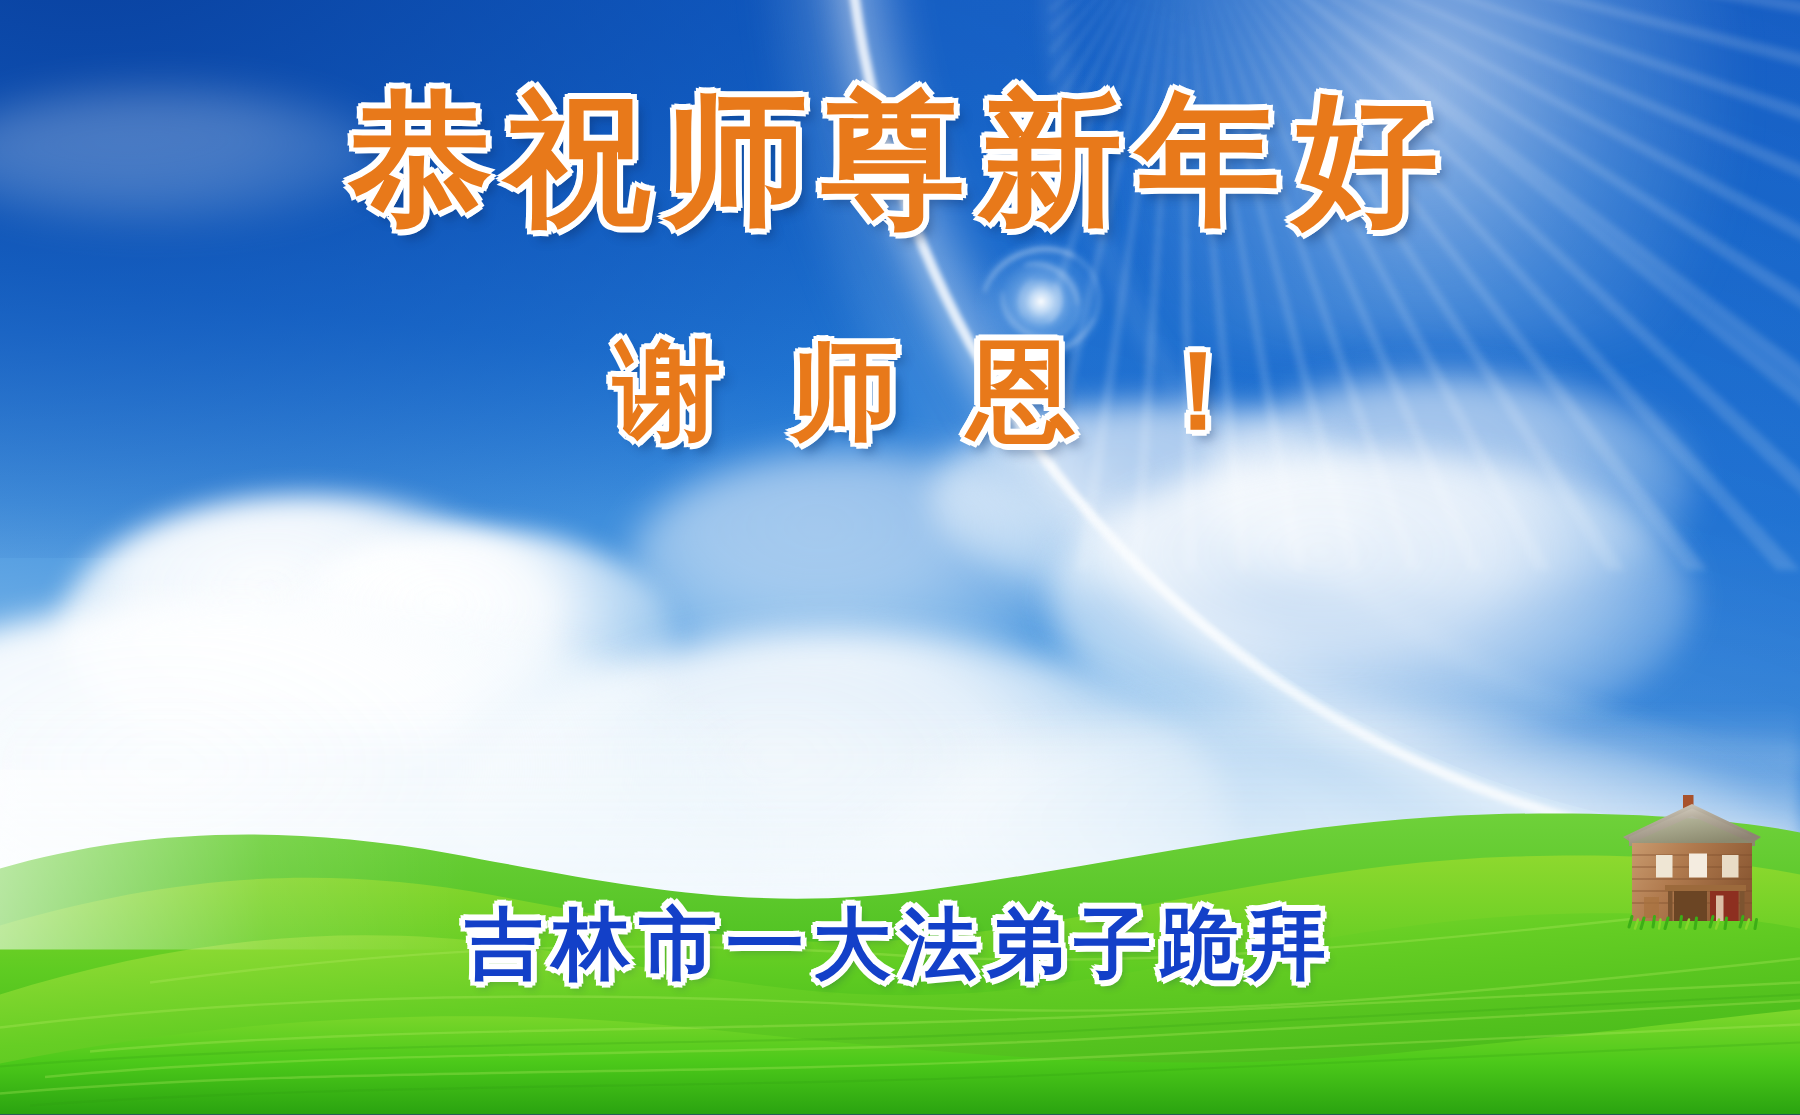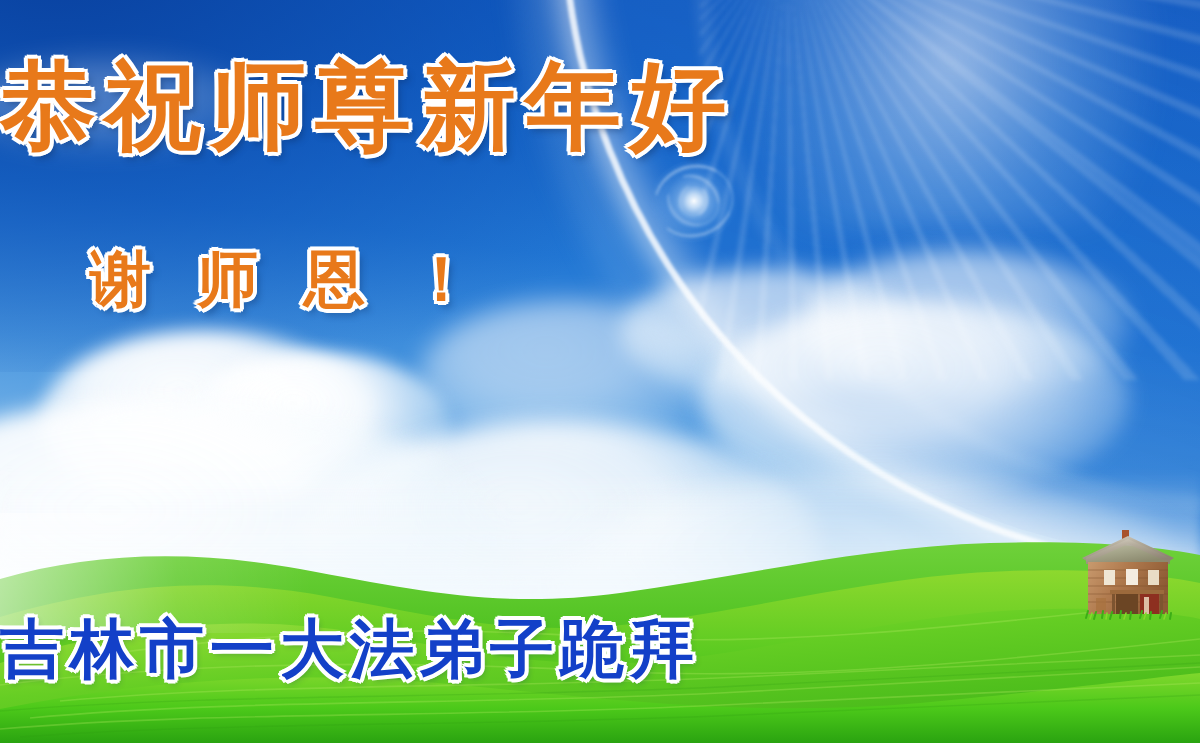--- a/index.html
+++ b/index.html
@@ -180,46 +180,46 @@
 
   
   .house {
     position: absolute;
     left: 1076px; top: 528px;
     width: 104px; height: 92px;
   }
   .house svg { display: block; }
 
   
-  .card-text { position: absolute; left: 0; right: 0; text-align: left; }
+  .card-text { position: absolute; left: 0; right: 0; text-align: center; }
 
   .title-line {
     color: #e8791a;
     font-weight: 700;
     white-space: nowrap;
     text-shadow:
       -3px 0 0 #fff,  3px 0 0 #fff,  0 -3px 0 #fff,  0 3px 0 #fff,
       -3px -3px 0 #fff, 3px -3px 0 #fff, -3px 3px 0 #fff, 3px 3px 0 #fff,
       -4px -1px 0 #fff, 4px 1px 0 #fff, -1px -4px 0 #fff, 1px 4px 0 #fff,
       5px 6px 7px rgba(10,40,90,0.40);
   }
   .title-line-1 { top: 58px;  font-size: 96px; letter-spacing: 9px; line-height: 1.0; }
-  .title-line-2 { top: 248px; font-size: 61px; letter-spacing: 46px; line-height: 1.0; text-indent: 46px; padding-left: 44px; }
+  .title-line-2 { top: 224px; font-size: 72px; letter-spacing: 46px; line-height: 1.0; text-indent: 46px; padding-left: 44px; }
 
   .sign-line {
     color: #1340c8;
     font-weight: 700;
     white-space: nowrap;
     text-shadow:
       -3px 0 0 #fff,  3px 0 0 #fff,  0 -3px 0 #fff,  0 3px 0 #fff,
       -3px -3px 0 #fff, 3px -3px 0 #fff, -3px 3px 0 #fff, 3px 3px 0 #fff,
       -4px -1px 0 #fff, 4px 1px 0 #fff, -1px -4px 0 #fff, 1px 4px 0 #fff,
       3px 4px 6px rgba(10,40,90,0.30);
   }
-  .sign-attribution { top: 595px; font-size: 64px; letter-spacing: 6px; margin-top: 11px; }
+  .sign-attribution { top: 595px; font-size: 52px; letter-spacing: 6px; }
   .sign-year        { top: 682px; font-size: 44px; letter-spacing: 5px; }
 </style>
 </head>
 <body>
 
 <div id="greeting-card">
 
   <div class="sky-base"></div>
   <div class="sky-corner-dark"></div>
 

